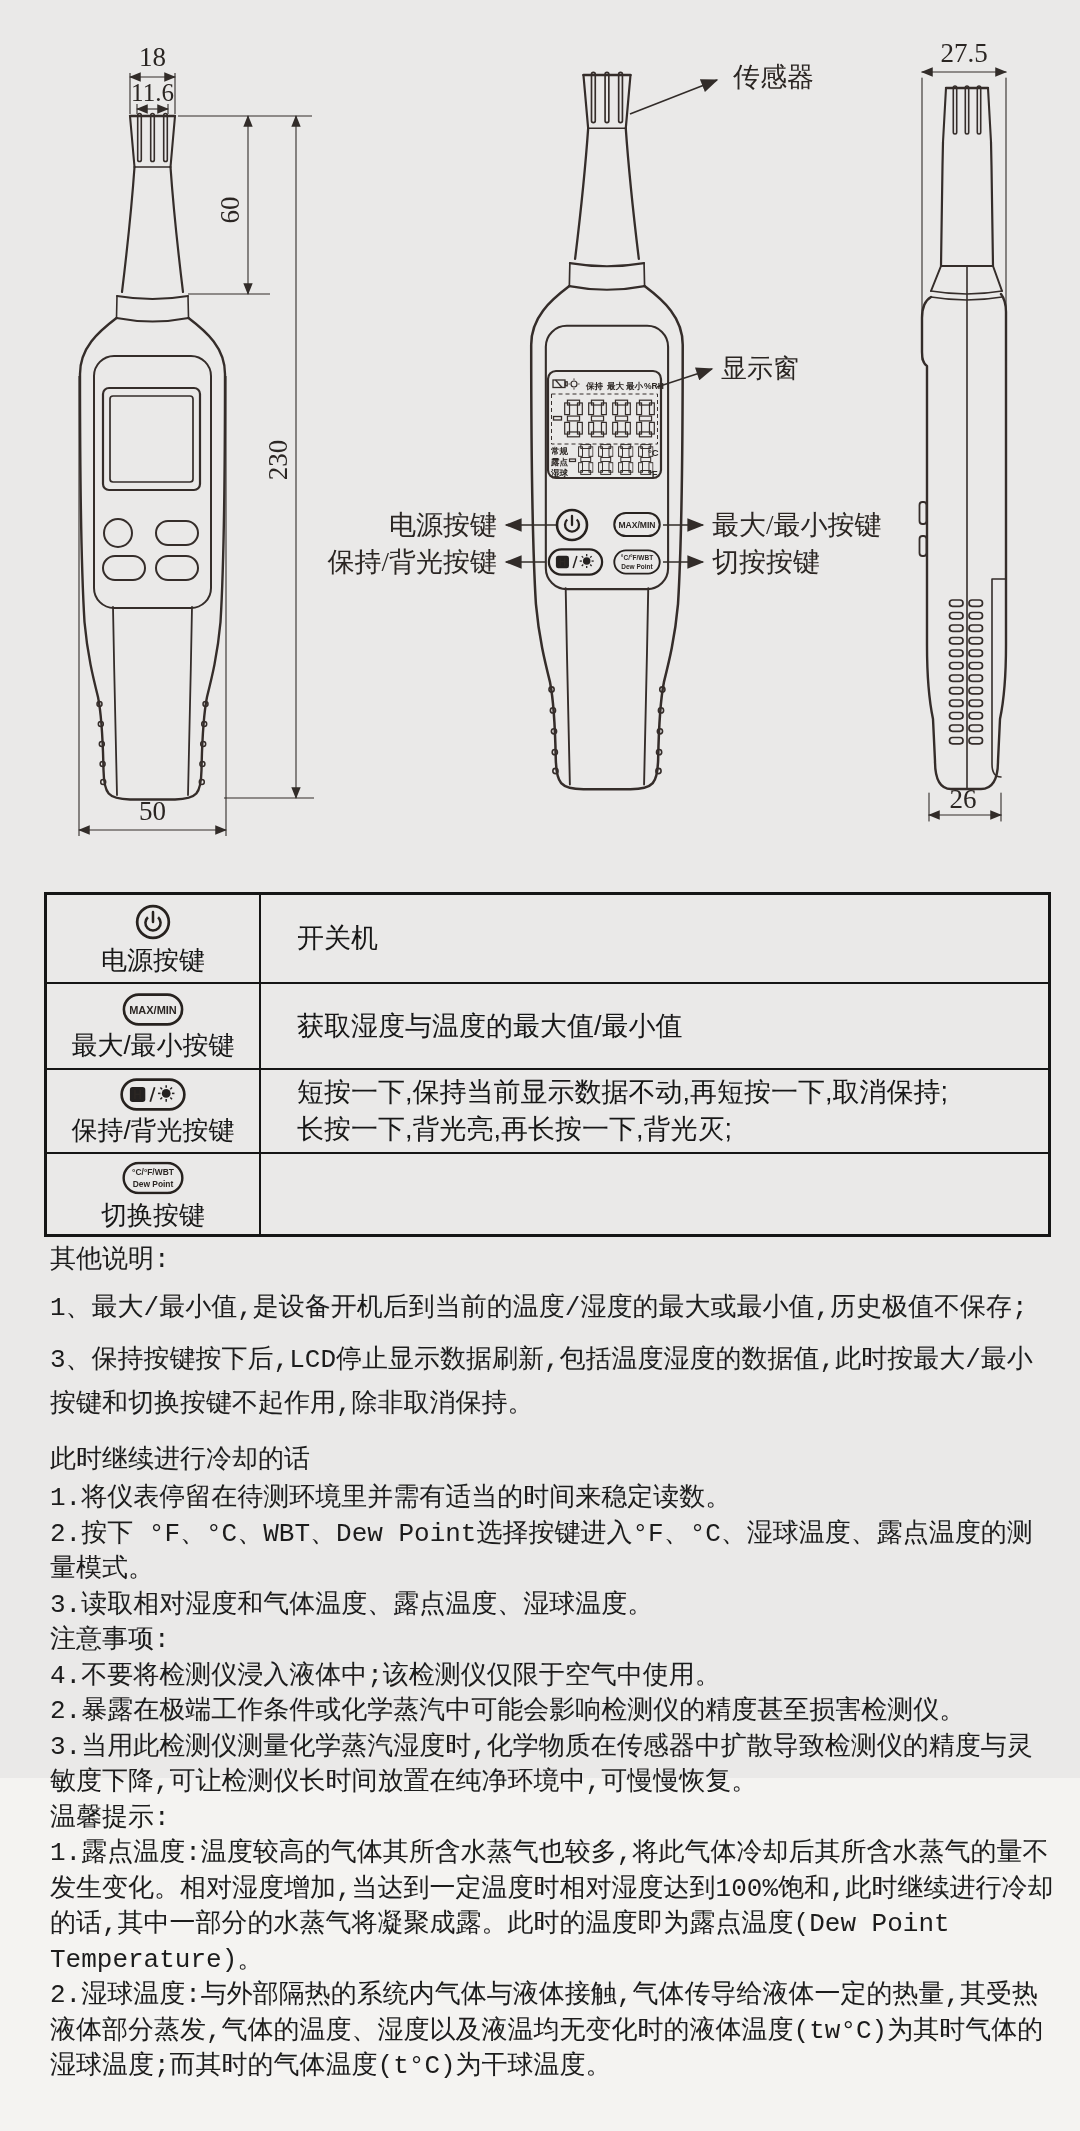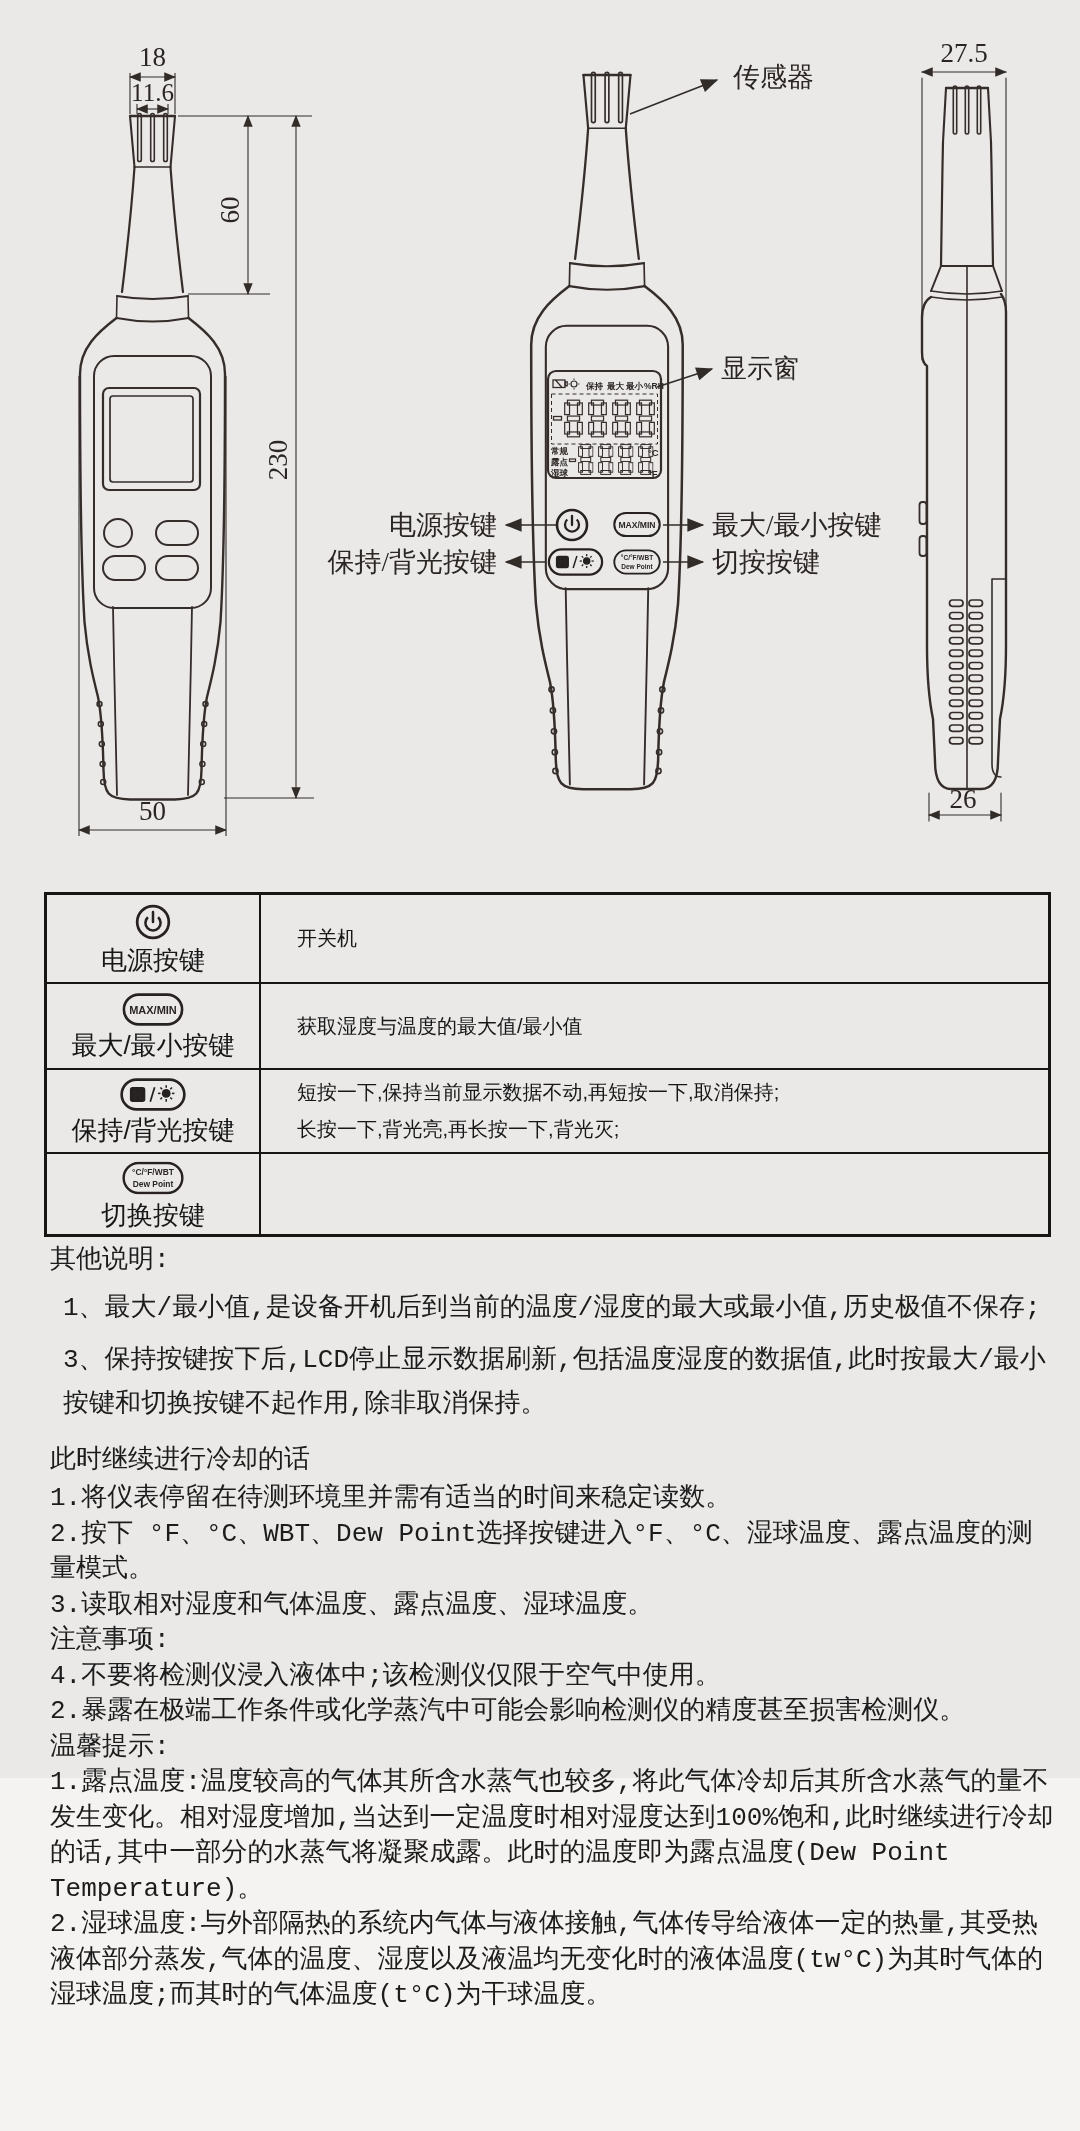--- a/index.html
+++ b/index.html
@@ -11,27 +11,27 @@
   
   .draw{position:absolute;left:0;top:0;}
   
   .tbl{position:absolute;left:44px;top:892px;width:1001px;border:3px solid #161616;}
   .trow{display:flex;border-top:2px solid #161616;}
   .trow:first-child{border-top:none;}
   .r1{height:87px}.r2{height:84px}.r3{height:82px}.r4{height:80px}
   .c1{width:212px;border-right:2px solid #161616;display:flex;flex-direction:column;
       align-items:center;justify-content:center;gap:5px;}
   .c2{flex:1;display:flex;align-items:center;padding-left:36px;padding-right:8px;
-      font-size:20px;line-height:37px;white-space:pre-line;color:#171717;}
+      font-size:27px;line-height:37px;white-space:pre-line;color:#171717;}
   .lab{font-size:26px;color:#171717;line-height:28px;}
   
   .tb{position:absolute;left:50px;top:1242px;width:1008px;font-size:26px;color:#1c1c1c;}
   .tb p{margin:0;font-family:Liberation Mono, monospace;}
   p.h1{line-height:36px;}
-  p.sp{line-height:44px;margin-top:8px;margin-left:13px;}
+  p.sp{line-height:44px;margin-top:8px;}
   p.h2{line-height:36px;margin-top:16px;margin-bottom:3px;}
   p.ln{line-height:35.5px;}
 </style>
 </head>
 <body>
 
 <div class="band"></div>
 
 <svg class="draw" width="1080" height="870" viewBox="0 0 1080 870">
   <defs>
@@ -321,16 +321,17 @@
   <p class="sp">1、最大/最小值,是设备开机后到当前的温度/湿度的最大或最小值,历史极值不保存;</p>
   <p class="sp">3、保持按键按下后,LCD停止显示数据刷新,包括温度湿度的数据值,此时按最大/最小按键和切换按键不起作用,除非取消保持。</p>
 
   <p class="h2">此时继续进行冷却的话</p>
   <p class="ln">1.将仪表停留在待测环境里并需有适当的时间来稳定读数。</p>
   <p class="ln">2.按下 °F、°C、WBT、Dew Point选择按键进入°F、°C、湿球温度、露点温度的测量模式。</p>
   <p class="ln">3.读取相对湿度和气体温度、露点温度、湿球温度。</p>
   <p class="ln">注意事项:</p>
   <p class="ln">4.不要将检测仪浸入液体中;该检测仪仅限于空气中使用。</p>
   <p class="ln">2.暴露在极端工作条件或化学蒸汽中可能会影响检测仪的精度甚至损害检测仪。</p>
+  <p class="ln">3.当用此检测仪测量化学蒸汽湿度时,化学物质在传感器中扩散导致检测仪的精度与灵敏度下降,可让检测仪长时间放置在纯净环境中,可慢慢恢复。</p>
   <p class="ln">温馨提示:</p>
   <p class="ln">1.露点温度:温度较高的气体其所含水蒸气也较多,将此气体冷却后其所含水蒸气的量不发生变化。相对湿度增加,当达到一定温度时相对湿度达到100%饱和,此时继续进行冷却的话,其中一部分的水蒸气将凝聚成露。此时的温度即为露点温度(Dew Point Temperature)。</p>
   <p class="ln">2.湿球温度:与外部隔热的系统内气体与液体接触,气体传导给液体一定的热量,其受热液体部分蒸发,气体的温度、湿度以及液温均无变化时的液体温度(tw°C)为其时气体的湿球温度;而其时的气体温度(t°C)为干球温度。</p>
 </div>
 
 </body></html>

